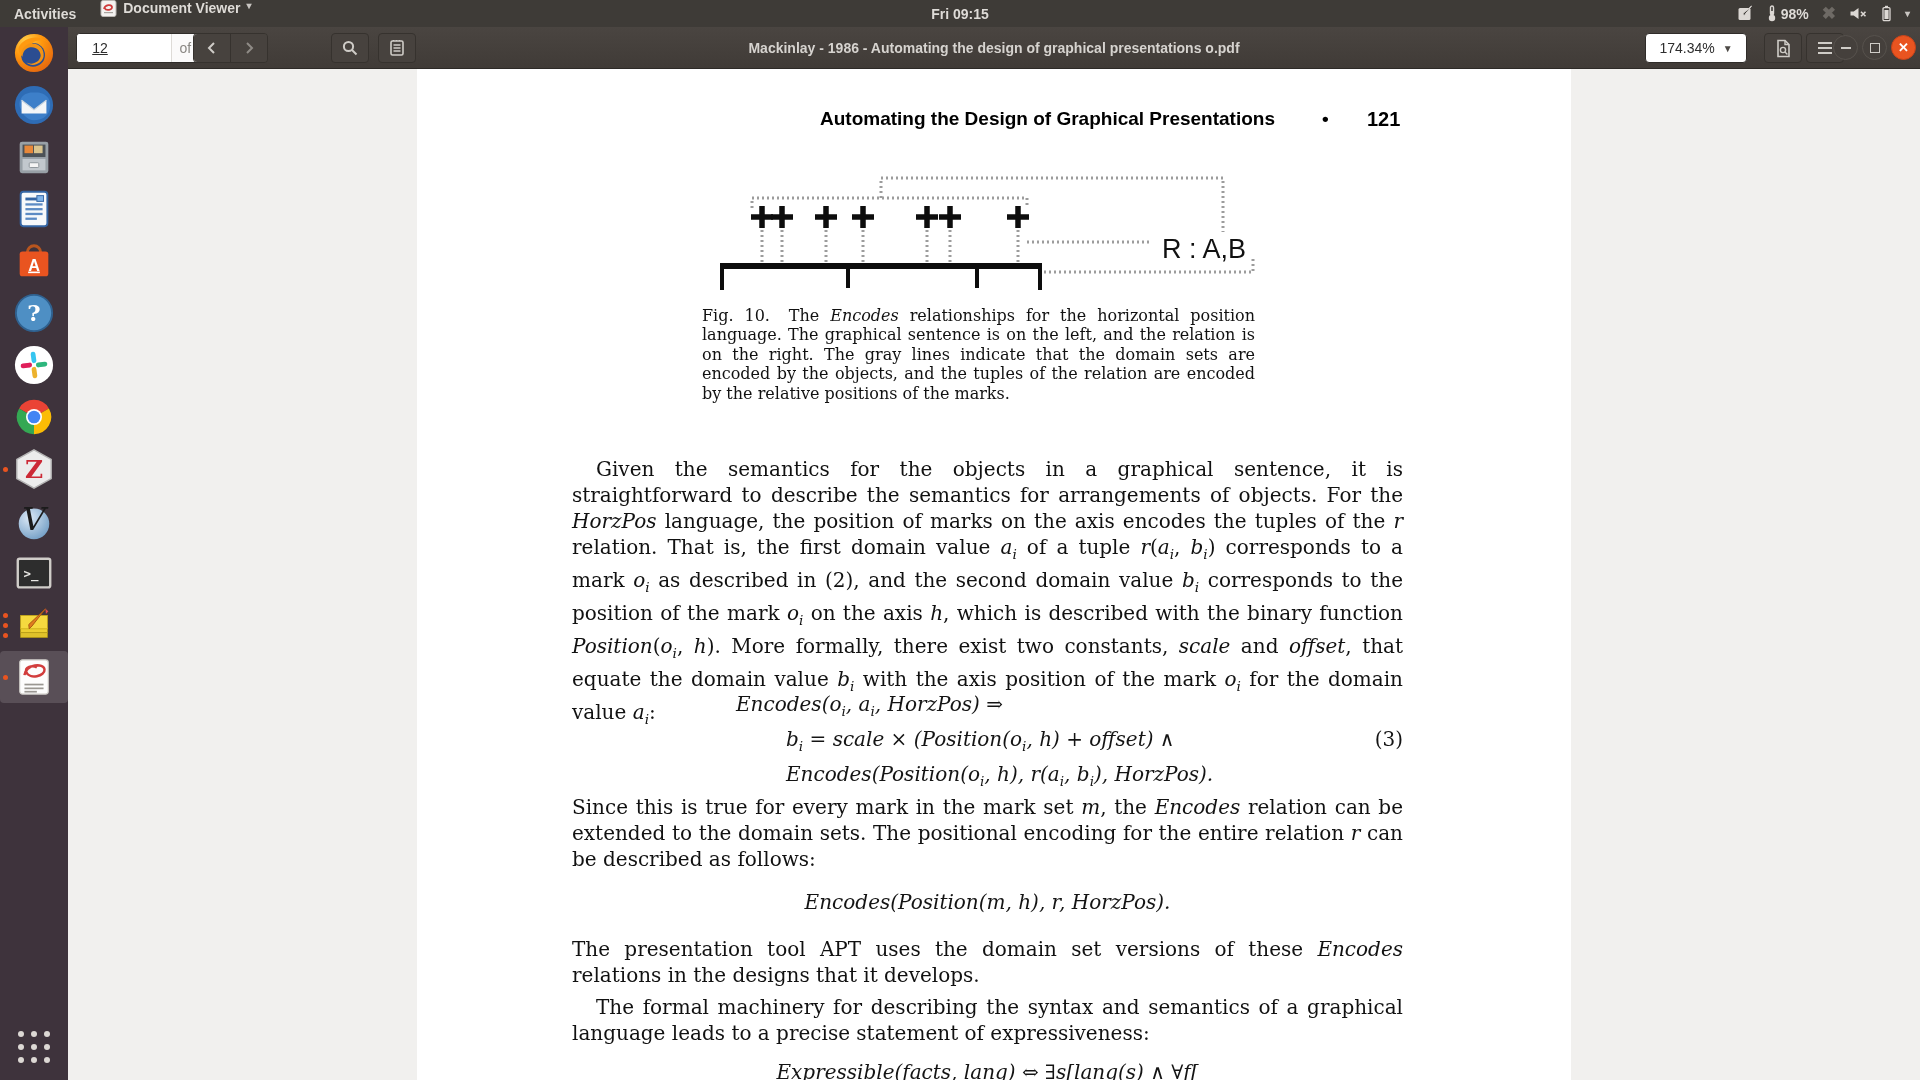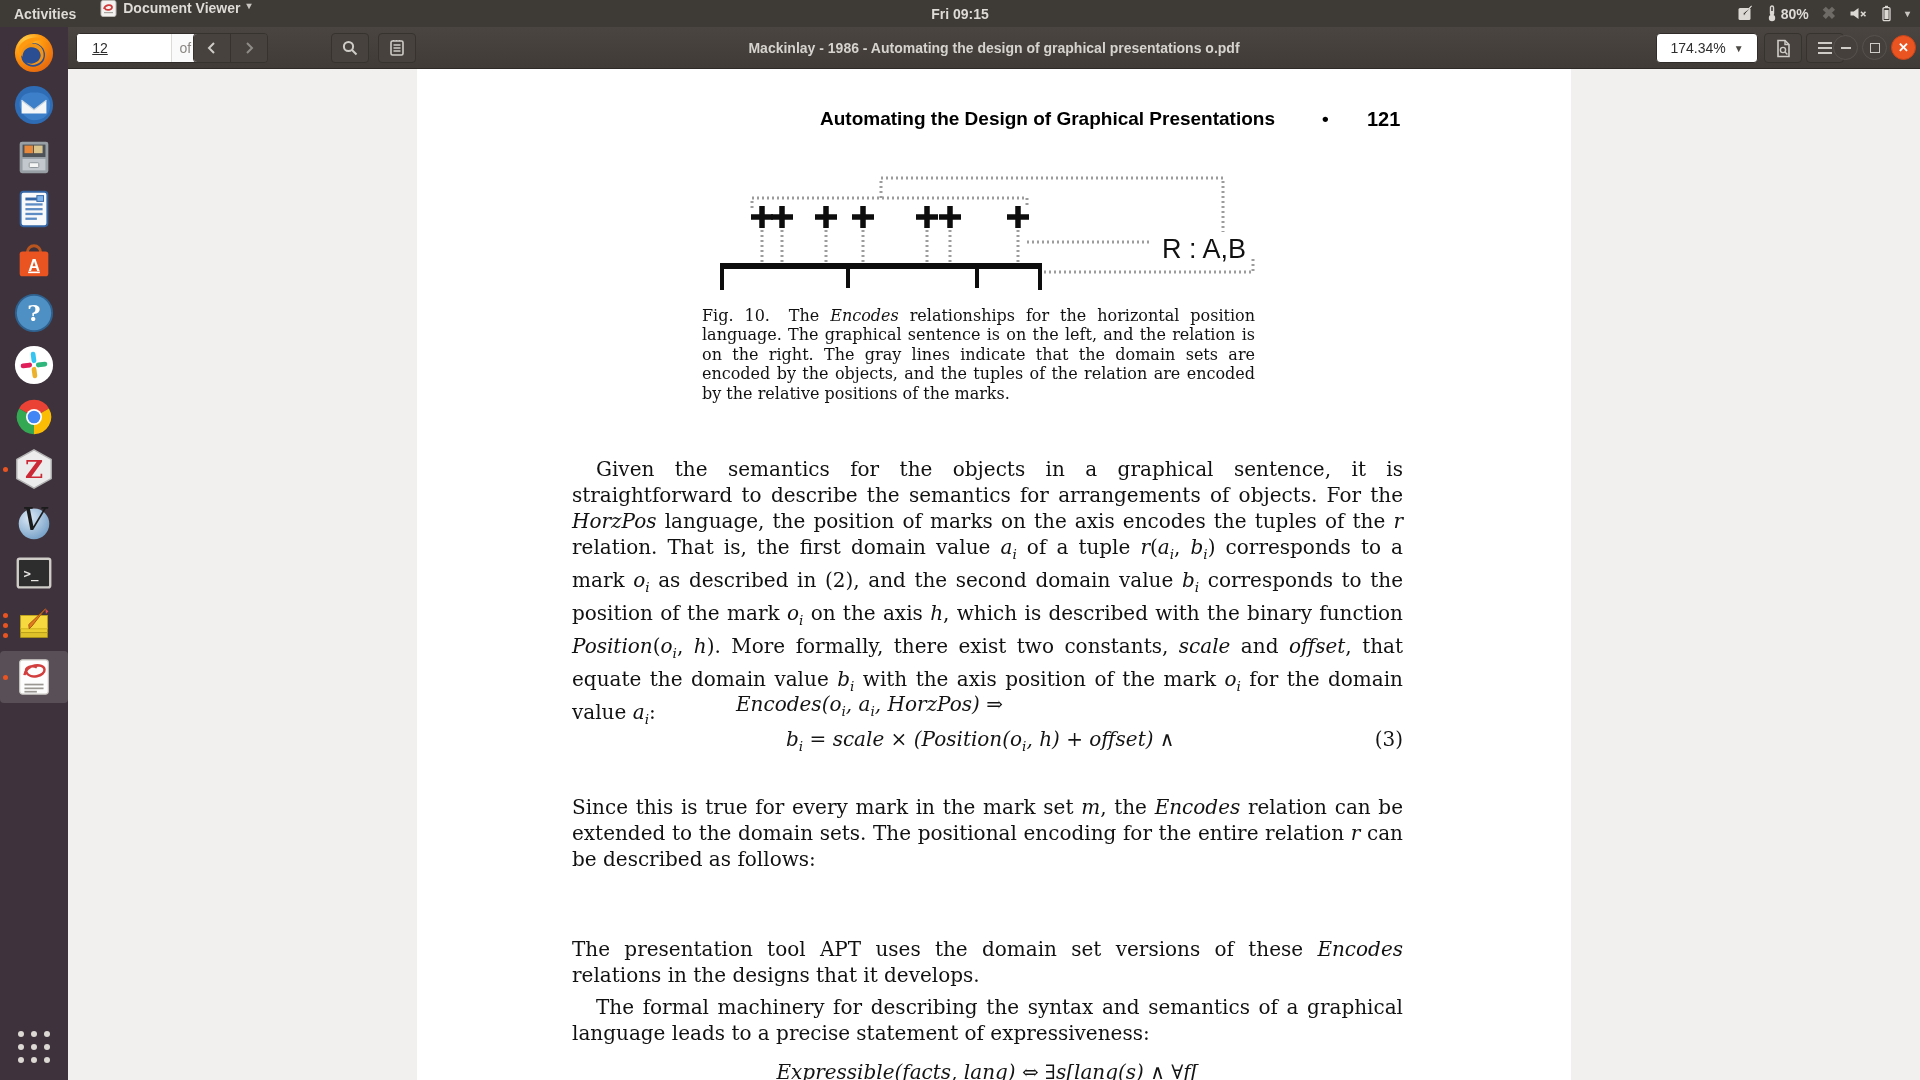--- a/index.html
+++ b/index.html
@@ -41,21 +41,21 @@
               border:1px solid #2f2c29;background:#fff;}
   .pagewidget input{width:42px;border:none;outline:none;text-align:center;font-size:14px;color:#2e2e2e;
                     font-family:"Liberation Sans",sans-serif;background:#fff;text-decoration:underline;}
   .pagewidget .oftotal{width:46px;display:flex;align-items:center;justify-content:center;
                        background:#fbfafa;color:#8a8783;font-size:14px;border-left:1px solid #dedbd7;margin-left:48px;}
   .hb-btn{position:absolute;top:6px;height:28px;background:#47423e;border:1px solid #36322e;border-radius:4px;
           display:flex;align-items:center;justify-content:center;color:#cfccc7;}
   .navgroup{position:absolute;left:125px;top:6px;height:28px;display:flex;border:1px solid #36322e;border-radius:4px;overflow:hidden;}
   .navgroup .nb{width:36px;height:28px;background:#47423e;display:flex;align-items:center;justify-content:center;}
   .navgroup .nb+.nb{border-left:1px solid #36322e;}
-  .zoomsel{position:absolute;right:162px;top:6px;height:28px;width:100px;background:#fff;border-radius:4px;
+  .zoomsel{position:absolute;right:173px;top:6px;height:28px;width:100px;background:#fff;border-radius:4px;
            border:1px solid #2f2c29;display:flex;align-items:center;justify-content:center;gap:8px;
            color:#2e2e2e;font-size:14px;}
   .zoomsel .zchev{font-size:10px;color:#4d4a46;}
   .winbtns{position:absolute;right:4px;top:8px;display:flex;gap:4px;align-items:center;}
   .wb{width:23px;height:23px;border-radius:50%;display:flex;align-items:center;justify-content:center;}
   .wb.minmax{background:#45403c;border:1px solid #57524d;color:#cfccc7;}
   .wb.close{background:#e95420;border:1px solid #c7431a;color:#fff;}
   .wb .bar{width:10px;height:2px;background:#cfccc7;display:block;}
   .wb .box{width:8px;height:8px;border:1.5px solid #cfccc7;display:block;}
   .wb .x{font-size:13px;font-weight:bold;line-height:1;}
@@ -113,21 +113,21 @@
             <rect x="1.5" y="3" width="12" height="12" rx="1.5" fill="#dcd8d4"></rect>
             <path d="M14.5 1 L8 9.5 L6.5 11 L6 8.5 Z" fill="#3e3b37" stroke="#dcd8d4" stroke-width="1"></path>
           </svg>
       </span>
       <span class="temp">
         <svg width="10" height="17" viewBox="0 0 10 17">
             <rect x="3.5" y="1" width="3" height="9" rx="1.5" fill="none" stroke="#dcd8d4" stroke-width="1.4"></rect>
             <circle cx="5" cy="13" r="3.2" fill="#dcd8d4"></circle>
             <rect x="4" y="6" width="2" height="6" fill="#dcd8d4"></rect>
           </svg>
-        <span>80%</span>
+        <span>98%</span>
       </span>
       <span class="sysx">✖</span>
       <span>
         <svg width="19" height="17" viewBox="0 0 19 17">
             <path d="M1.5 6.5 h3.2 L9.5 3 v11 L4.7 10.5 H1.5 Z" fill="#dcd8d4"></path>
             <path d="M12 6.8 l4.5 4.5 M16.5 6.8 L12 11.3" stroke="#dcd8d4" stroke-width="1.6"></path>
           </svg>
       </span>
       <span>
         <svg width="11" height="17" viewBox="0 0 11 17">
@@ -413,24 +413,26 @@
       <div class="caption">Fig. 10.  The <i>Encodes</i> relationships for the horizontal position language. The graphical sentence is on the left, and the relation is on the right. The gray lines indicate that the domain sets are encoded by the objects, and the tuples of the relation are encoded by the relative positions of the marks.</div>
 
       <div class="body-col indent" style="top:388px;">Given the semantics for the objects in a graphical sentence, it is straightforward to describe the semantics for arrangements of objects. For the <i>HorzPos</i> language, the position of marks on the axis encodes the tuples of the <i>r</i> relation. That is, the first domain value <i>a<sub>i</sub></i> of a tuple <i>r</i>(<i>a<sub>i</sub></i>, <i>b<sub>i</sub></i>) corresponds to a mark <i>o<sub>i</sub></i> as described in (2), and the second domain value <i>b<sub>i</sub></i> corresponds to the position of the mark <i>o<sub>i</sub></i> on the axis <i>h</i>, which is described with the binary function <i>Position</i>(<i>o<sub>i</sub></i>, <i>h</i>). More formally, there exist two constants, <i>scale</i> and <i>offset</i>, that equate the domain value <i>b<sub>i</sub></i> with the axis position of the mark <i>o<sub>i</sub></i> for the domain value <i>a<sub>i</sub></i>:</div>
 
       <div class="eqblock math" style="top:622px;">
         <div class="el1">Encodes(o<sub>i</sub>, a<sub>i</sub>, HorzPos) ⇒</div>
         <div class="el2">
           <span>b<sub>i</sub> = scale × (Position(o<sub>i</sub>, h) + offset) ∧</span>
           <span class="eqnum">(3)</span>
         </div>
+        <div class="el2">Encodes(Position(o<sub>i</sub>, h), r(a<sub>i</sub>, b<sub>i</sub>), HorzPos).</div>
       </div>
 
       <div class="body-col" style="top:726px;">Since this is true for every mark in the mark set <i>m</i>, the <i>Encodes</i> relation can be extended to the domain sets. The positional encoding for the entire relation <i>r</i> can be described as follows:</div>
 
+      <div class="eqcenter math" style="top:820px;">Encodes(Position(m, h), r, HorzPos).</div>
 
       <div class="body-col" style="top:868px;">The presentation tool APT uses the domain set versions of these <i>Encodes</i> relations in the designs that it develops.</div>
 
       <div class="body-col indent" style="top:926px;">The formal machinery for describing the syntax and semantics of a graphical language leads to a precise statement of expressiveness:</div>
 
       <div class="eqcenter math" style="top:990px;">Expressible(facts, lang) ⇔ ∃s[lang(s) ∧ ∀f[</div>
 
     </div>
   </div>
 </div>

